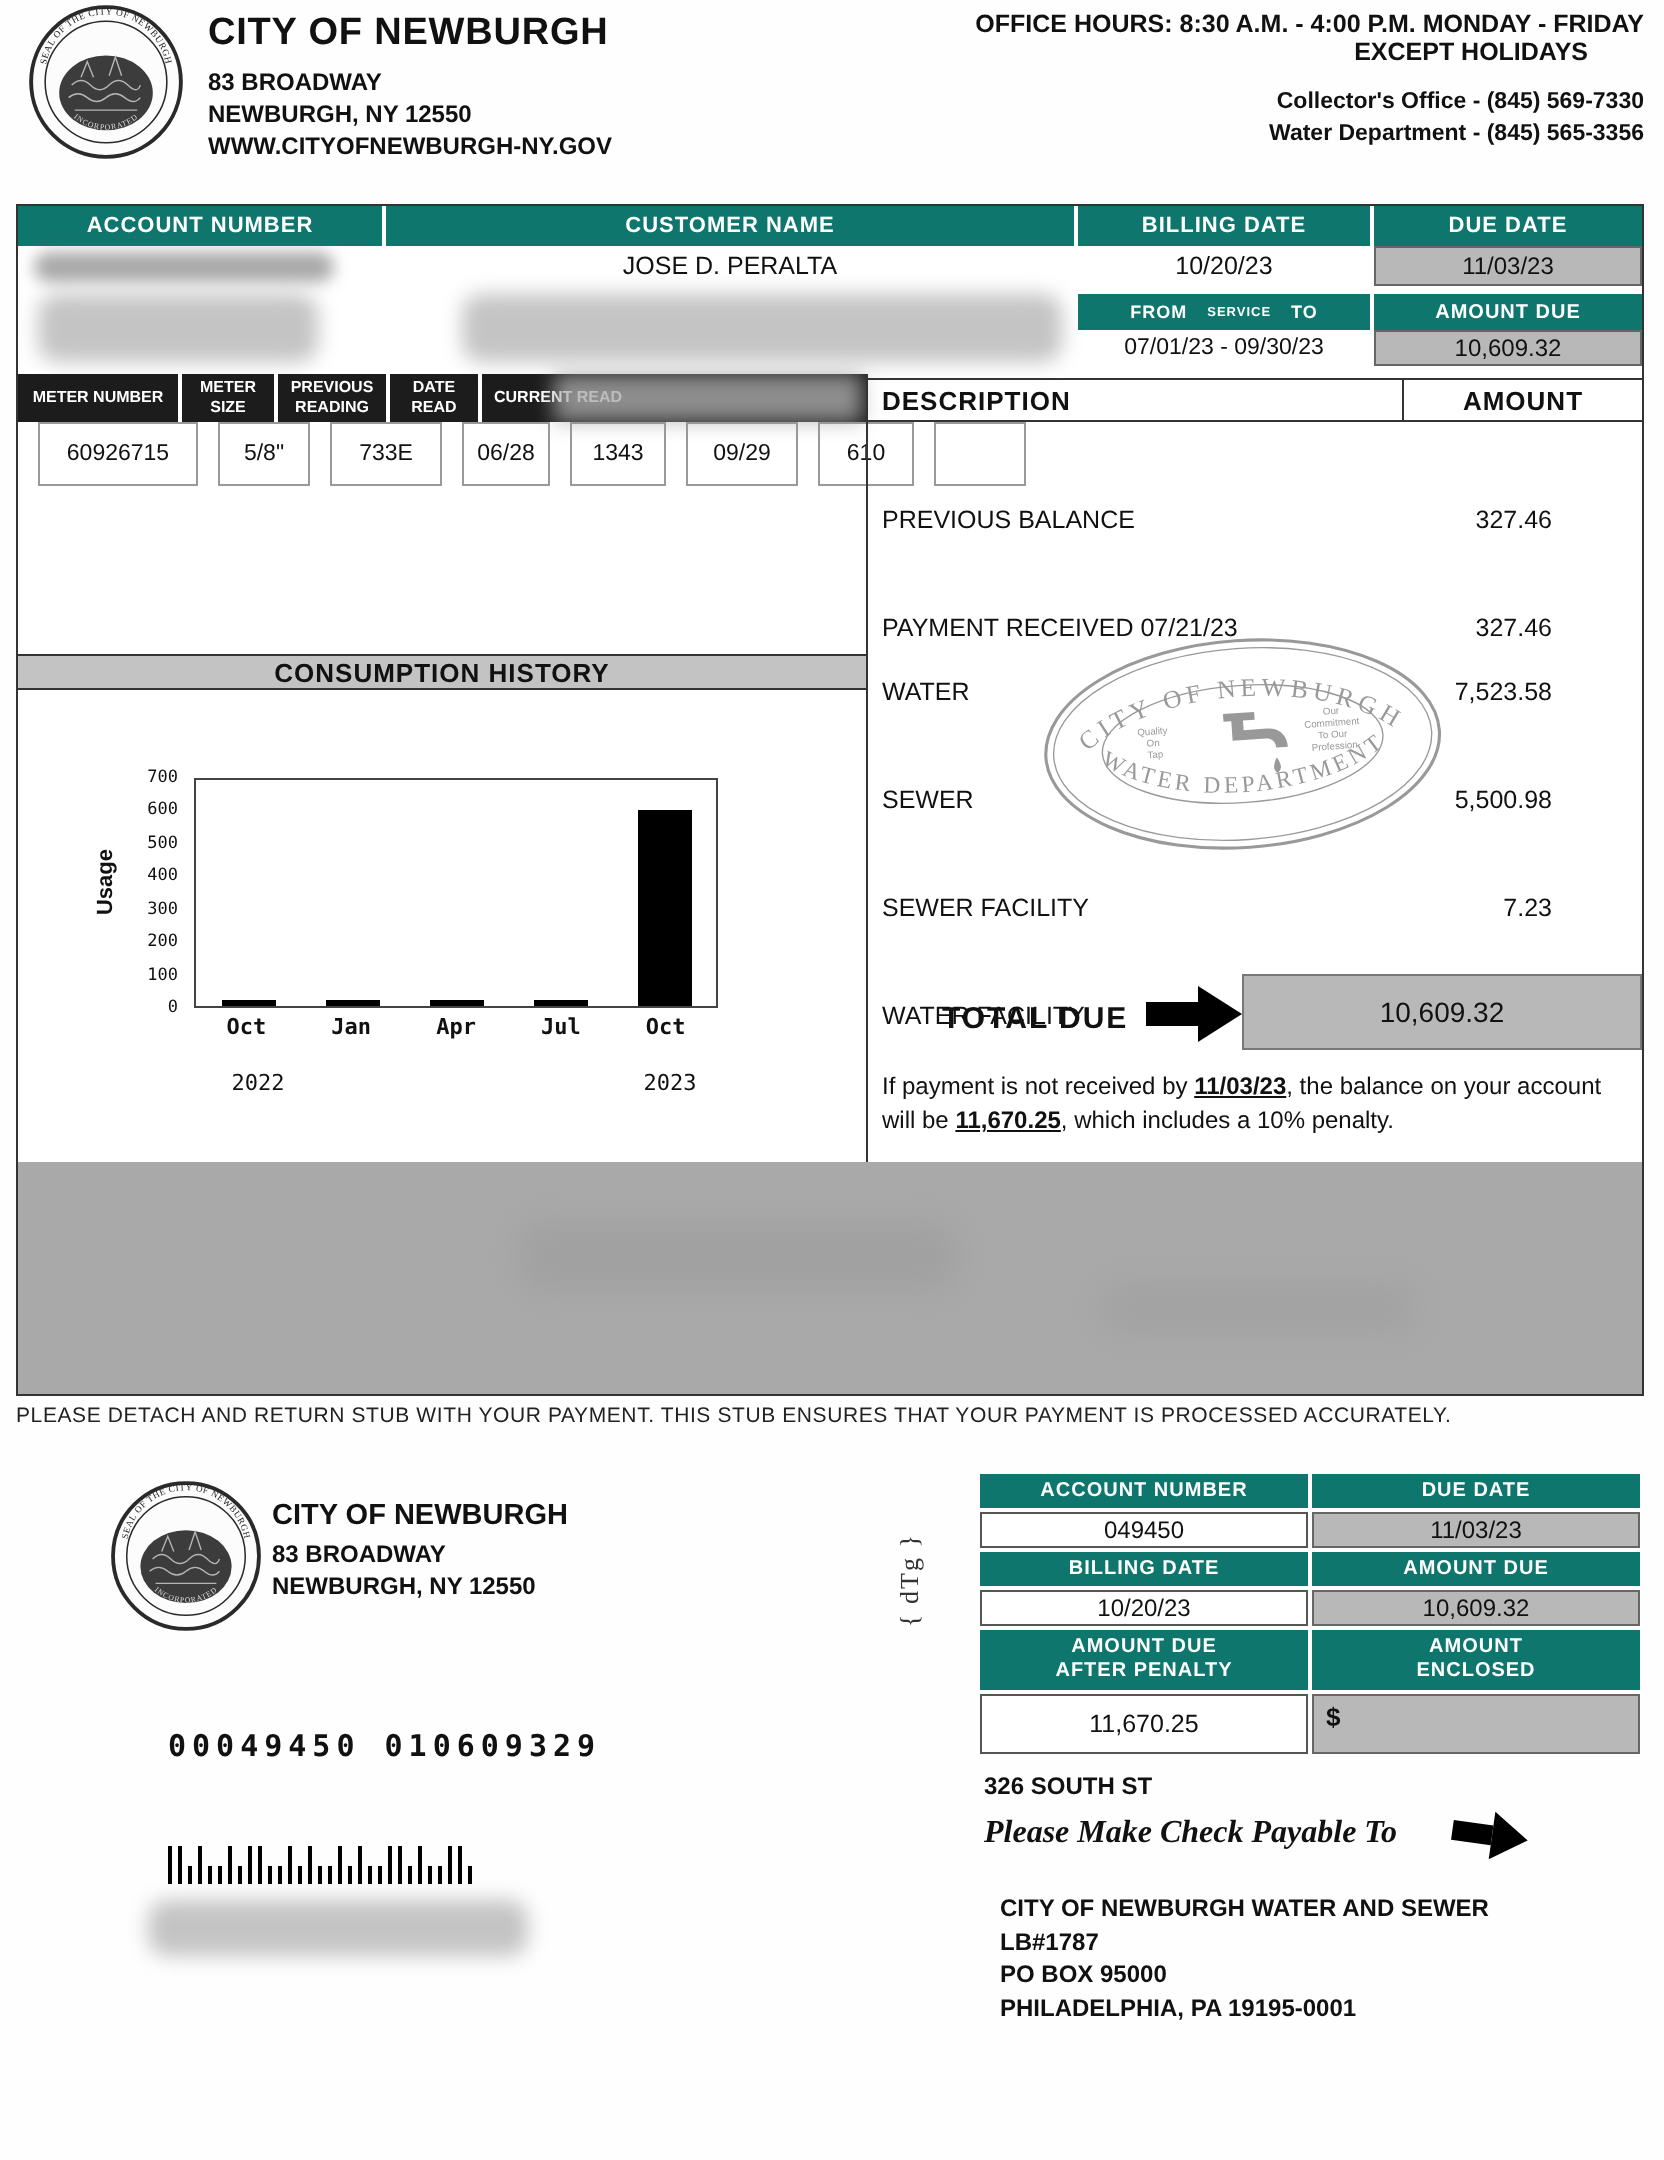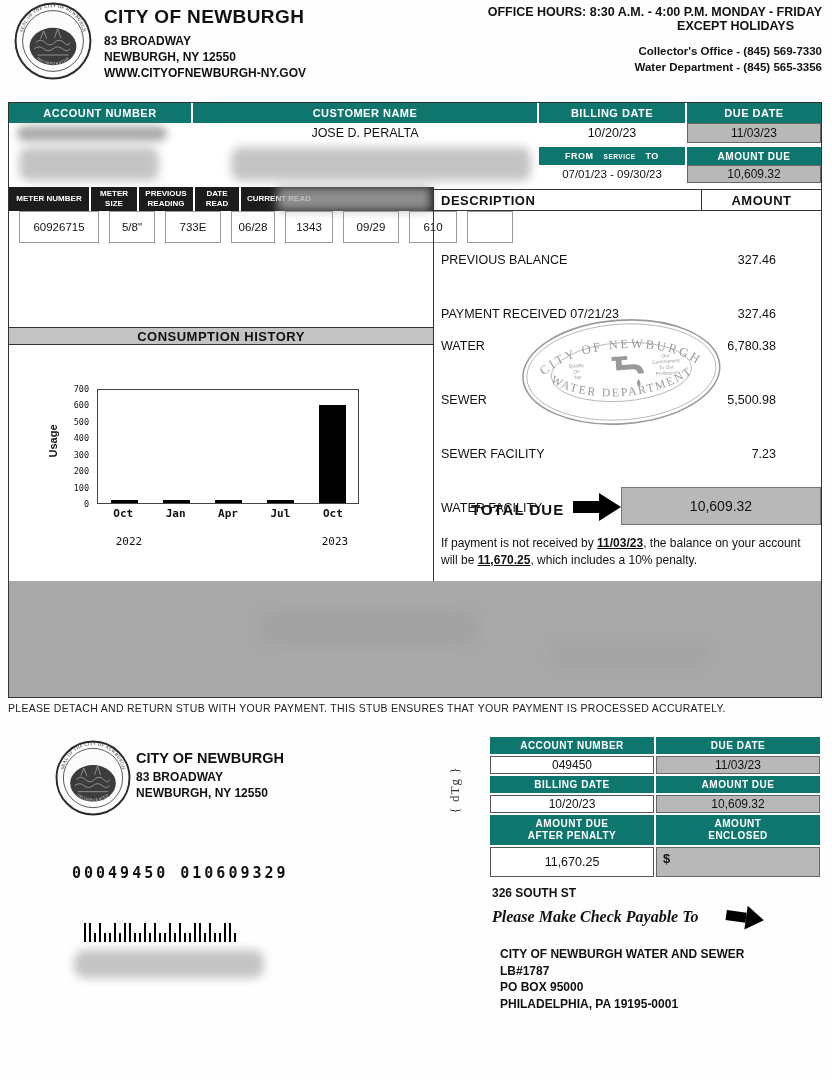--- a/index.html
+++ b/index.html
@@ -82,21 +82,21 @@
   .stub-table { position:absolute; left:490px; top:737px; width:330px; display:flex; flex-direction:column; gap:2px; }
   .srow { display:flex; gap:2px; }
   .scell { width:164px; }
   .sh { height:17px; font-size:10px; }
   .sh2 { height:30px; font-size:10px; line-height:1.25; flex-direction:column; }
   .sv { height:18px; }
   .sv-white { background:#fff; border:1px solid #555; display:flex; align-items:center; justify-content:center; font-size:12px; }
   .sv-big { height:30px; font-size:12.5px; }
   .enclosed { height:30px; background:#b8b8b8; border:1px solid #666; display:flex; align-items:flex-start; justify-content:flex-start; padding:3px 0 0 6px; font-weight:bold; font-size:13px; }
 
-  .ocr { position:absolute; left:72px; top:864px; font-family:"DejaVu Sans Mono", monospace; font-weight:bold; font-size:15px; letter-spacing:3px; }
+  .ocr { position:absolute; left:84px; top:864px; font-family:"DejaVu Sans Mono", monospace; font-weight:bold; font-size:15px; letter-spacing:3px; }
   .barcode { position:absolute; left:84px; top:922px; height:20px; display:flex; align-items:flex-end; gap:3px; }
   .bcbar { width:2px; height:9px; background:#000; }
   .bcbar.tall { height:19px; }
 
   .svc-addr { position:absolute; left:492px; top:886px; font-size:12px; font-weight:600; }
   .payable-head { position:absolute; left:492px; top:908px; font-family:"Liberation Serif", serif; font-style:italic; font-weight:bold; font-size:16px; }
   .payable-block { position:absolute; left:500px; top:946px; font-size:12px; font-weight:600; line-height:16.5px; }
 </style>
 </head>
 <body>
@@ -200,21 +200,21 @@
       <div class="charge-row">
         <span class="charge-desc">PREVIOUS BALANCE</span>
         <span class="charge-amt">327.46</span>
       </div>
       <div class="charge-row">
         <span class="charge-desc">PAYMENT RECEIVED 07/21/23</span>
         <span class="charge-amt">327.46</span>
       </div>
       <div class="charge-row gap-top">
         <span class="charge-desc">WATER</span>
-        <span class="charge-amt">6,780.38</span>
+        <span class="charge-amt">7,523.58</span>
       </div>
       <div class="charge-row">
         <span class="charge-desc">SEWER</span>
         <span class="charge-amt">5,500.98</span>
       </div>
       <div class="charge-row">
         <span class="charge-desc">SEWER FACILITY</span>
         <span class="charge-amt">7.23</span>
       </div>
       <div class="charge-row">

